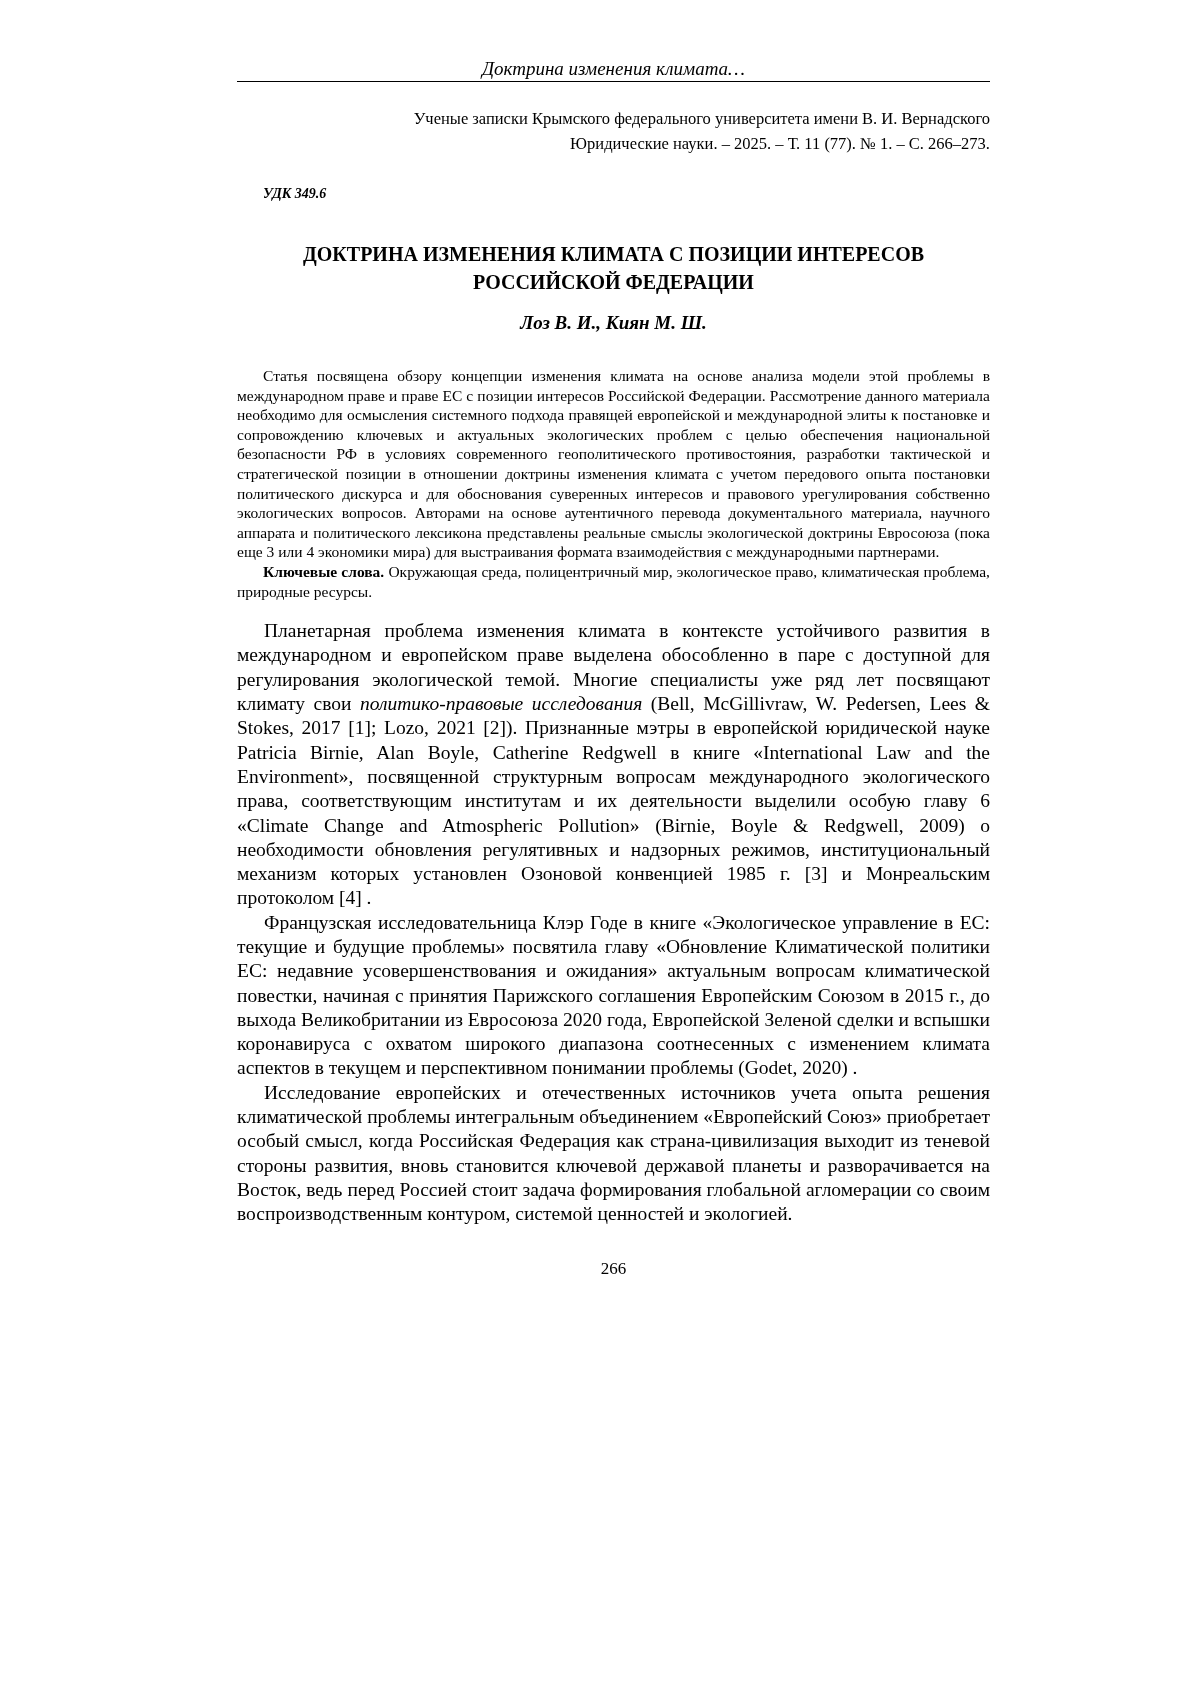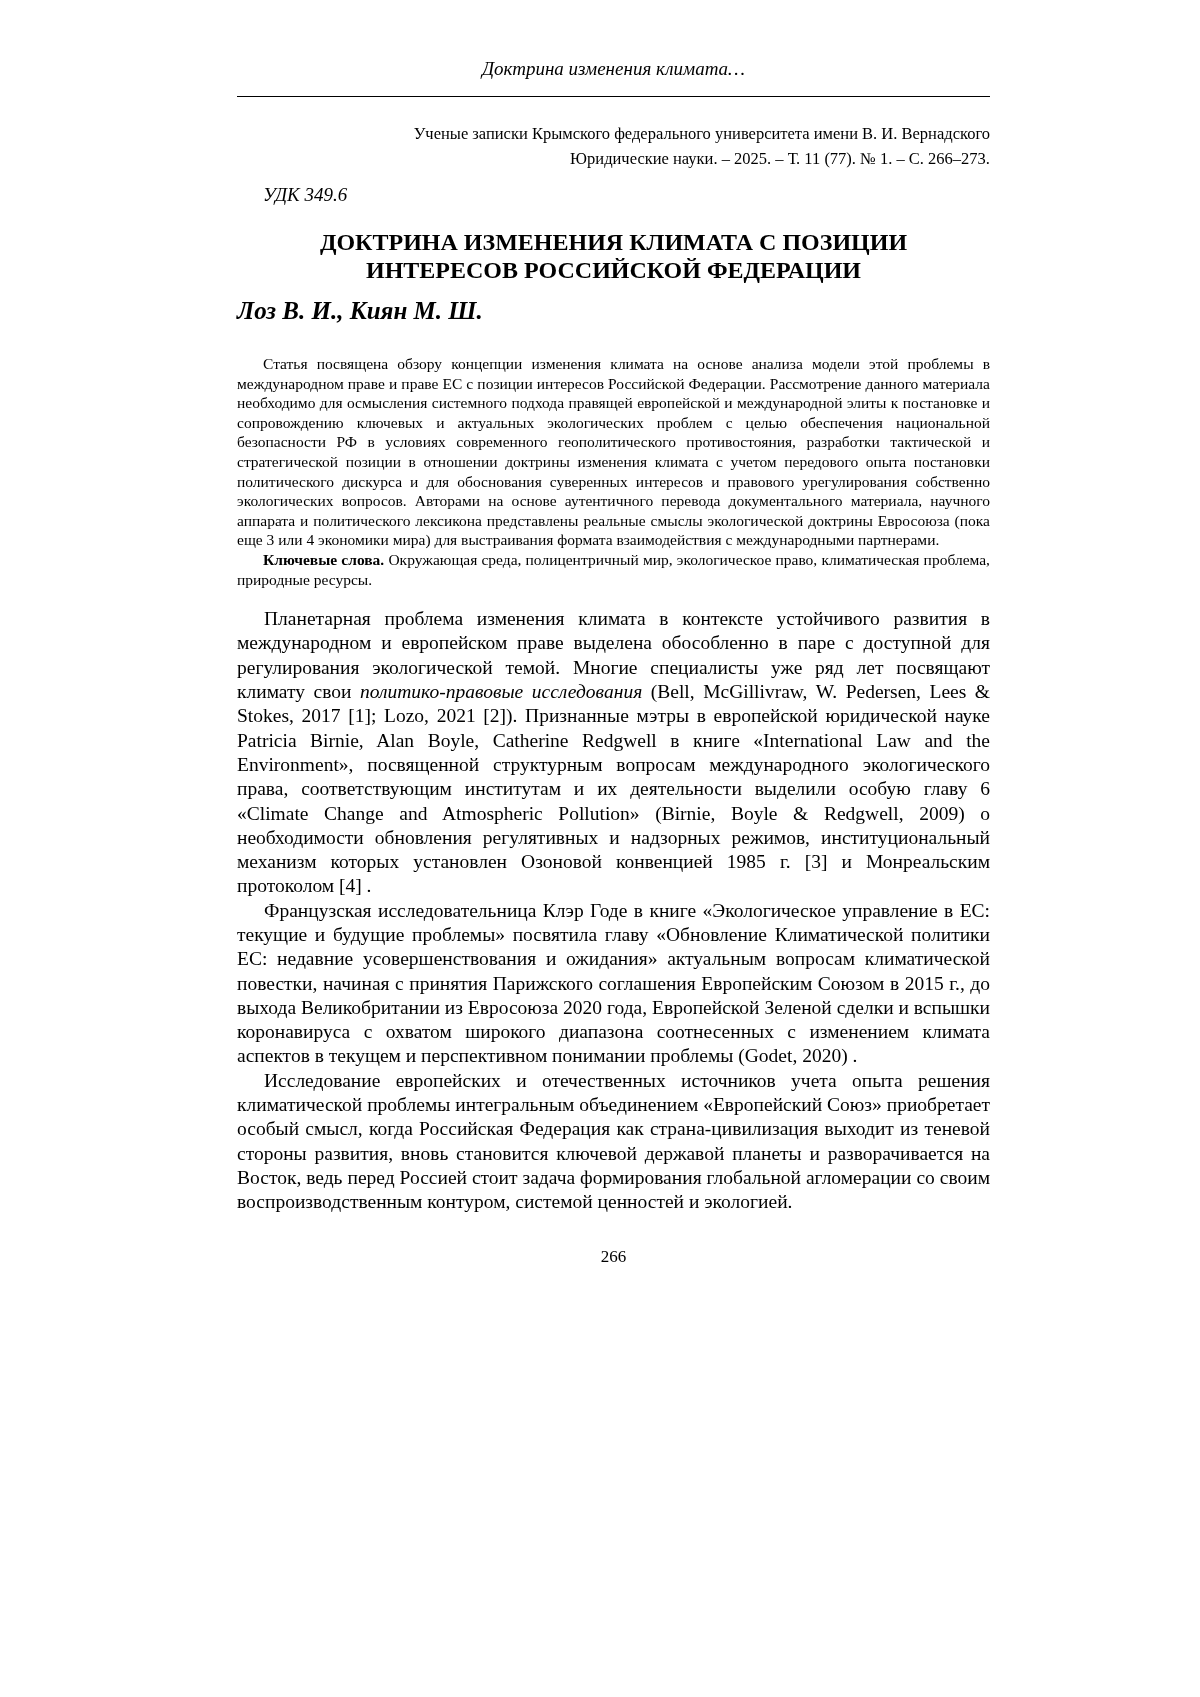--- a/index.html
+++ b/index.html
@@ -18,48 +18,48 @@
     width: 753px;
     margin-left: 237px;
     padding-top: 58px;
   }
   .running-head {
     text-align: center;
     font-style: italic;
     font-size: 19px;
     line-height: 22px;
     border-bottom: 1px solid #000000;
-    padding-bottom: 16px;
+    padding-bottom: 1px;
   }
   .biblio {
     margin-top: 24px;
     font-size: 16.5px;
     line-height: 25px;
     text-align: right;
   }
   .udc {
-    margin-top: 14px;
+    margin-top: 28px;
     margin-left: 26px;
-    font-weight: normal;
+    font-weight: bold;
     font-style: italic;
-    font-size: 19px;
+    font-size: 14px;
     line-height: 20px;
   }
   .title {
-    margin: 23px auto 0 auto;
+    margin: 36px auto 0 auto;
     max-width: 680px;
     text-align: center;
-    font-size: 24px;
+    font-size: 20px;
     font-weight: bold;
     line-height: 28px;
   }
   .authors {
     margin-top: 15px;
-    text-align: left;
-    font-size: 25px;
+    text-align: center;
+    font-size: 19px;
     font-weight: bold;
     font-style: italic;
     line-height: 23px;
   }
   .abstract-block {
     margin-top: 32px;
     font-size: 15.5px;
     line-height: 19.6px;
     text-align: justify;
   }

